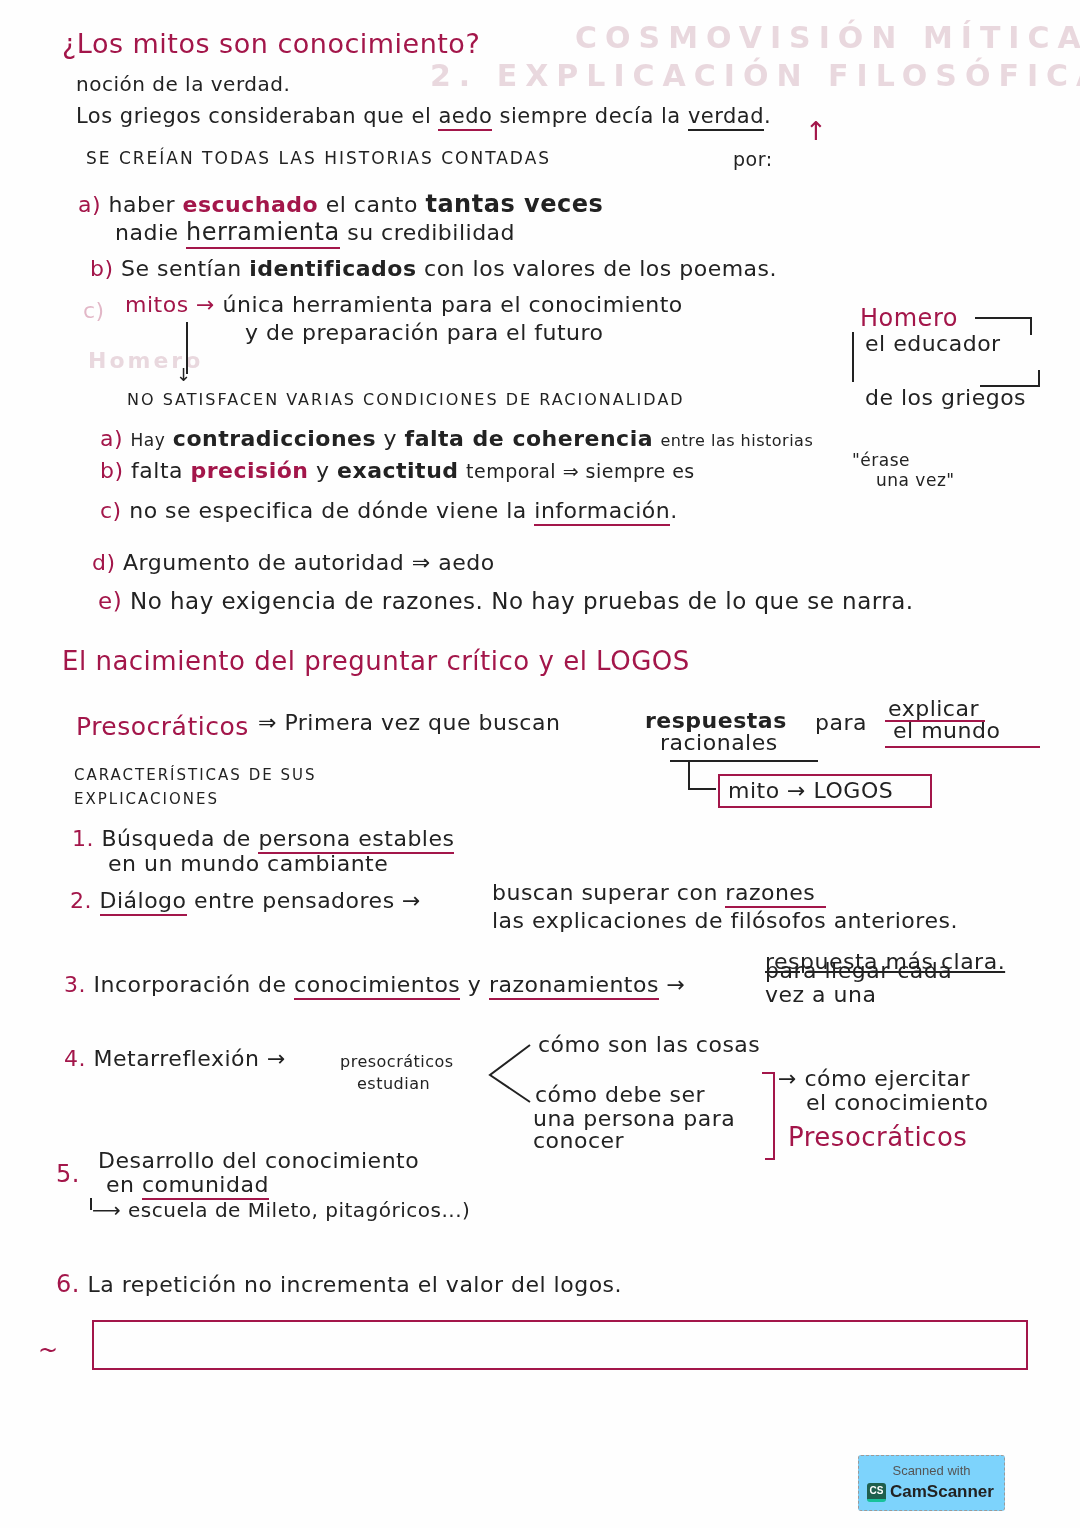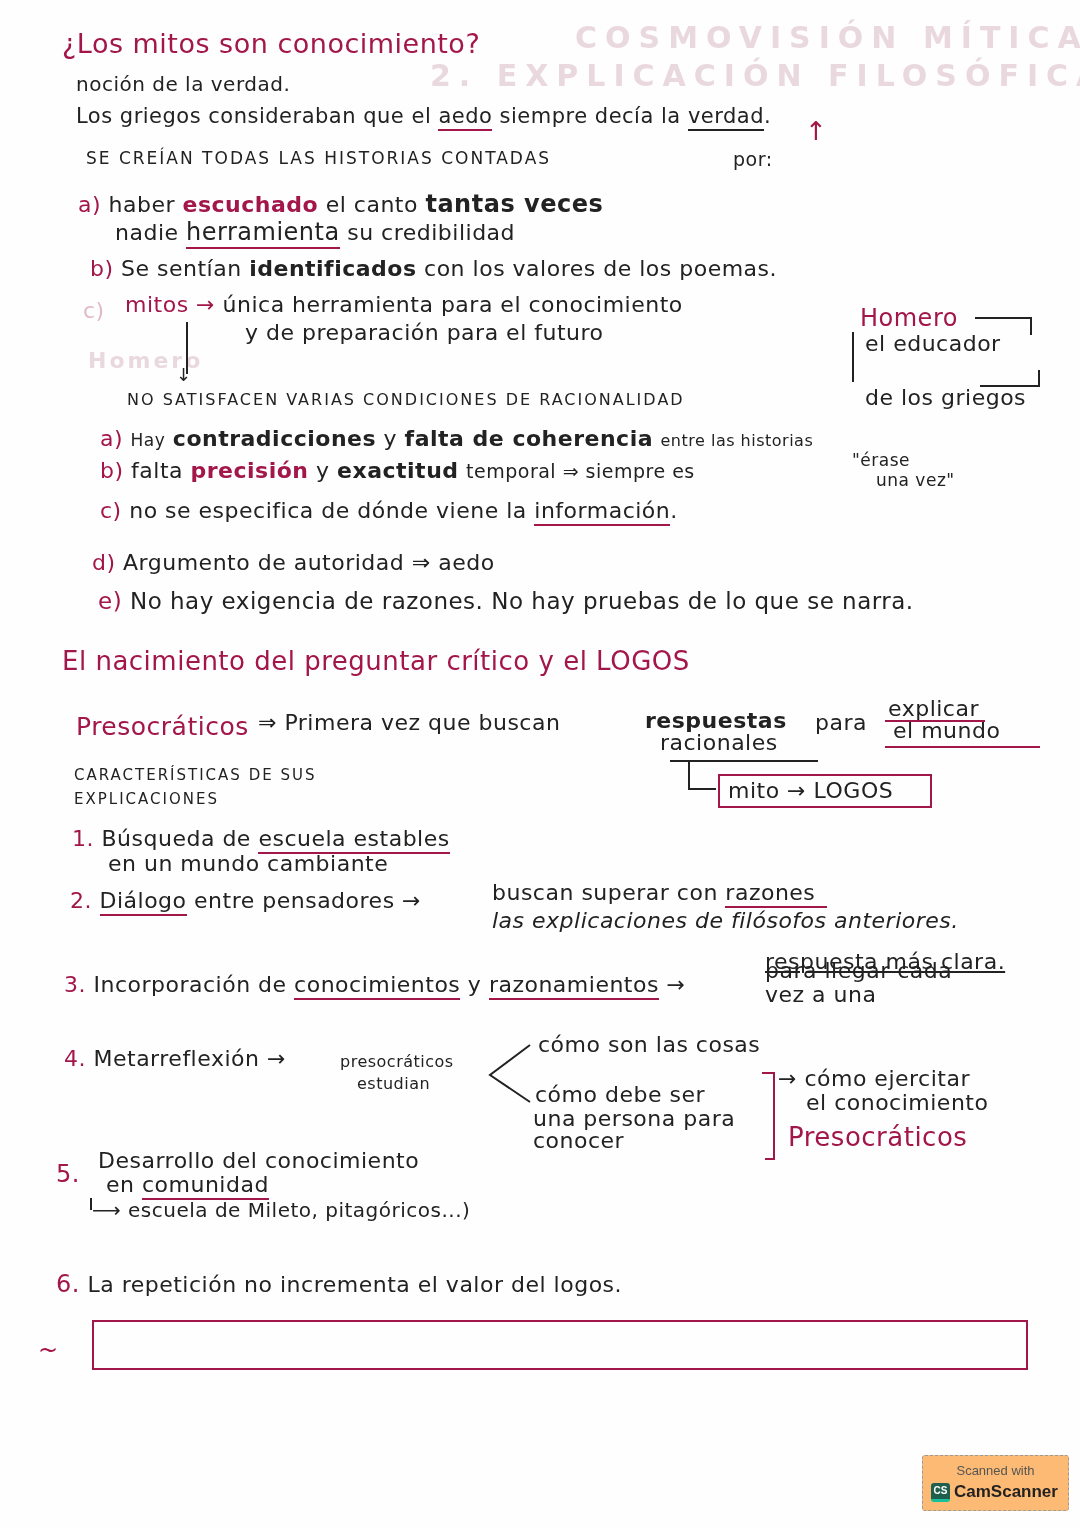--- a/index.html
+++ b/index.html
@@ -13,22 +13,22 @@
   .blk { color: #222222; }
   .bold { font-weight: bold; }
   .caps { font-size: 17px; letter-spacing: 2px; }
   .u-mag { border-bottom: 2px solid #a3164a; padding-bottom: 1px; }
   .u-blk { border-bottom: 2px solid #222; padding-bottom: 1px; }
   .ghost { position: absolute; color: rgba(180,120,140,0.28); font-size: 30px; letter-spacing: 8px; font-weight: bold; white-space: nowrap; }
   .box-mag { position: absolute; border: 2px solid #a3164a; }
   .vline { position: absolute; width: 2px; background: #222; }
   .hline { position: absolute; height: 2px; background: #222; }
   .badge {
-    position: absolute; left: 922px; top: 1455px; width: 145px; height: 54px;
-    border: 1px dashed #9a9a9a; border-radius: 3px; background: #fdba74;
+    position: absolute; left: 858px; top: 1455px; width: 145px; height: 54px;
+    border: 1px dashed #9a9a9a; border-radius: 3px; background: #7dd3fc;
     font-family: "Liberation Sans", sans-serif;
   }
   .badge .l1 { position: absolute; top: 7px; left: 0; right: 0; text-align: center; font-size: 13px; color: #555; }
   .badge .l2 { position: absolute; top: 26px; left: 8px; font-size: 17px; color: #222; font-weight: bold; display: flex; align-items: center; gap: 4px; }
   .badge .cs { width: 19px; height: 19px; background: #1f5f4d; border-bottom: 3px solid #17c29b; color: #fff; font-size: 10px; font-weight: bold; display: inline-flex; align-items: center; justify-content: center; border-radius: 3px; box-sizing: border-box; }
 </style>
 </head>
 <body>
 
 <div class="page">
@@ -145,34 +145,34 @@
   <div class="hline" style="left:688px;top:788px;width:28px;"></div>
   <div class="box-mag" style="left:718px;top:774px;width:210px;height:30px;"></div>
   <div class="t blk" style="left:728px;top:780px;">mito → LOGOS</div>
 
   <div class="t blk caps" style="left:74px;top:768px;font-size:15px;">CARACTERÍSTICAS DE SUS</div>
   <div class="t blk caps" style="left:74px;top:792px;font-size:15px;">EXPLICACIONES</div>
 
   <div class="t blk" style="left:72px;top:828px;">
     <span class="mag">1.</span>
     <span>Búsqueda de</span>
-    <span class="u-mag">escuela estables</span>
+    <span class="u-mag">persona estables</span>
   </div>
   <div class="t blk" style="left:108px;top:853px;">en un mundo cambiante</div>
 
   <div class="t blk" style="left:70px;top:890px;">
     <span class="mag">2.</span>
     <span class="u-mag">Diálogo</span>
     <span>entre pensadores →</span>
   </div>
   <div class="t blk" style="left:492px;top:882px;">
     <span>buscan superar con</span>
     <span class="u-mag">razones</span>
   </div>
-  <div class="t blk" style="left:492px;top:910px;font-style:italic;">
+  <div class="t blk" style="left:492px;top:910px;">
     <span>las explicaciones de</span>
     <span style="border-top:2px solid #a3164a;">filósofos</span>
     <span>anteriores.</span>
   </div>
 
   <div class="t blk" style="left:64px;top:974px;">
     <span class="mag">3.</span>
     <span>Incorporación de</span>
     <span class="u-mag">conocimientos</span>
     <span>y</span>

